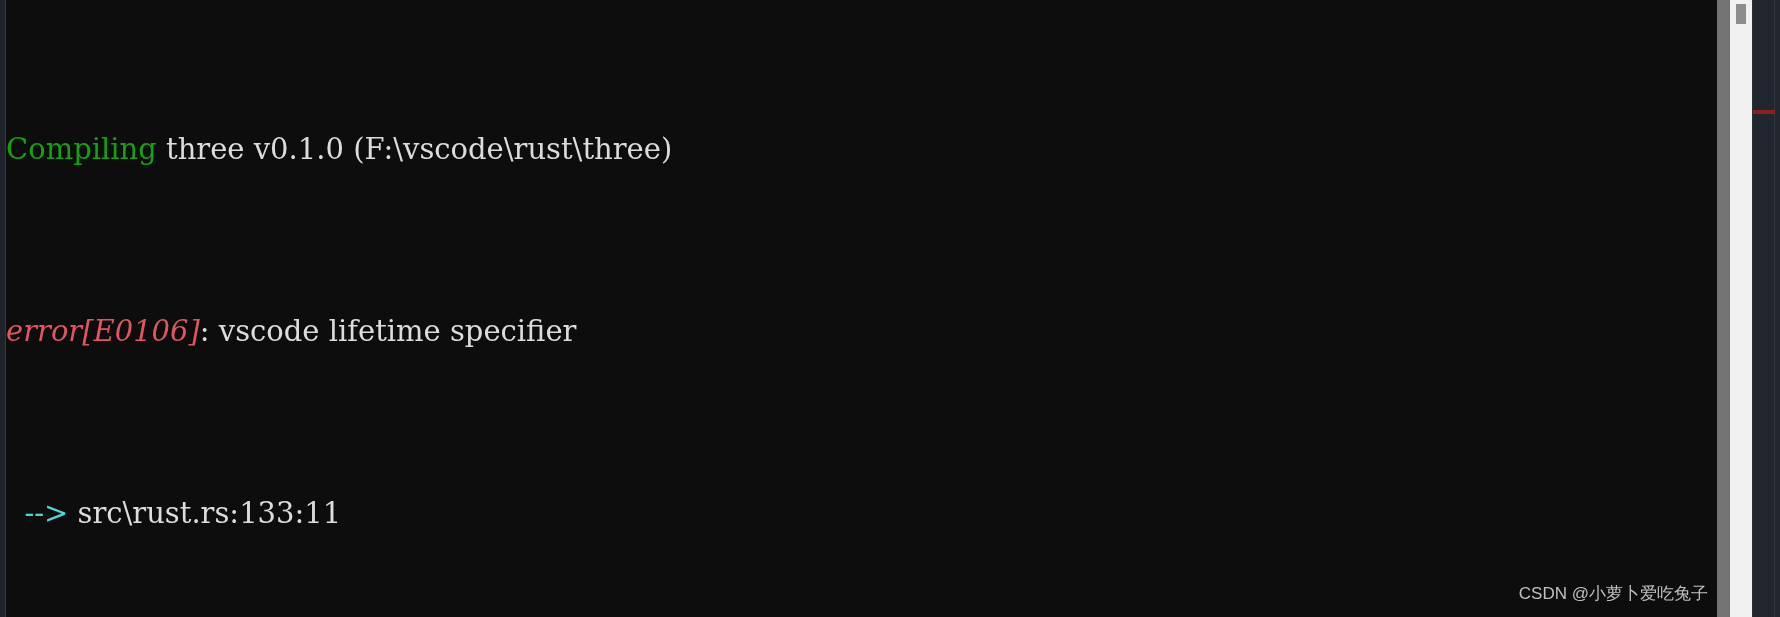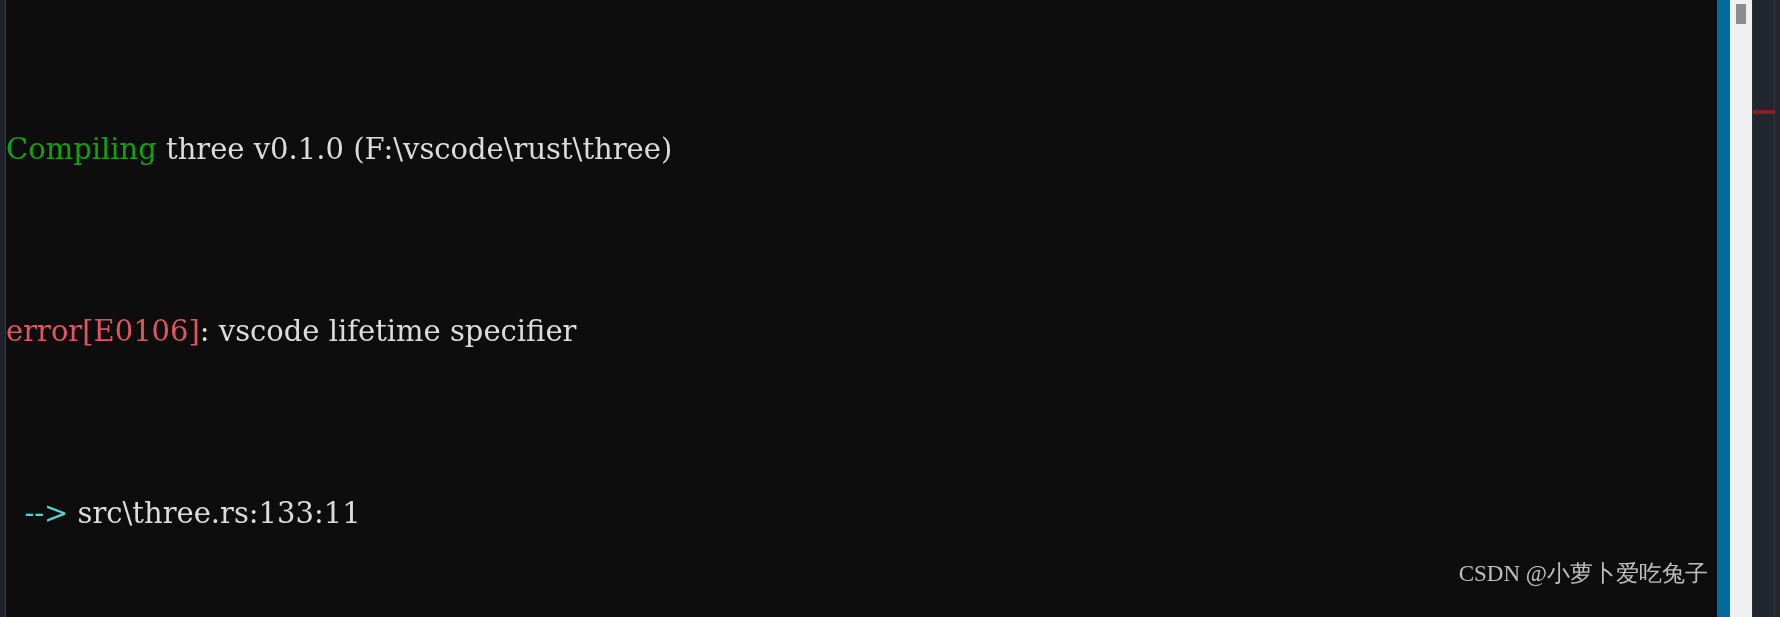--- a/index.html
+++ b/index.html
@@ -11,21 +11,21 @@
     width: 1780px;
     height: 617px;
     overflow: hidden;
     font-family: "DejaVu Serif", "Liberation Serif", serif;
   }
 
   #app {
     position: relative;
     width: 1780px;
     height: 617px;
-    background: #0369a1;
+    background: #737373;
     overflow: hidden;
   }
 
   
   .left-gutter {
     position: absolute;
     left: 0; top: 0;
     width: 5px; height: 617px;
     background: #1e222a;
     border-right: 1px solid #343a46;
@@ -48,21 +48,21 @@
     overflow: hidden;
     padding: 0;
   }
   .line {
     height: 45.5px;
     white-space: pre;
     font-family: "DejaVu Serif", "Liberation Serif", serif;
   }
 
   .c-green   { color: #13a10e; }
-  .c-red     { color: #e05561; }
+  .c-red     { color: #e05561; font-style: italic; }
   .c-cyan    { color: #4fd6d6; }
   .c-white   { color: #dcdcdc; }
 
   
   .scroll-track {
     position: absolute;
     top: 0;
     left: 1730px;
     width: 22px;
     height: 617px;
@@ -99,42 +99,42 @@
     top: 110px;
     width: 22px;
     height: 4px;
     background: #8b1f24;
   }
 
   
   .watermark {
     position: absolute;
     right: 72px;
-    bottom: 28px;
+    bottom: 12px;
     color: #cfcfcf;
-    font-family: Liberation Serif, serif;
-    font-size: 23px;
+    font-family: Liberation Sans, sans-serif;
+    font-size: 17px;
     opacity: 0.92;
     white-space: nowrap;
   }
 </style>
 </head>
 <body>
 
 <div id="app">
 
   <div class="left-gutter"></div>
 
   <div class="terminal">
 
     <div class="line"><span class="c-green">Compiling</span><span class="c-white"> three v0.1.0 (F:\vscode\rust\three)</span></div>
 
     <div class="line"><span class="c-red">error[E0106]</span><span class="c-white">: vscode lifetime specifier</span></div>
 
-    <div class="line"><span class="c-cyan">  --&gt; </span><span class="c-white">src\three.rs:133:11</span></div>
+    <div class="line"><span class="c-cyan">  --&gt; </span><span class="c-white">src\rust.rs:133:11</span></div>
 
     
 
     
 
     
 
     
 
     

